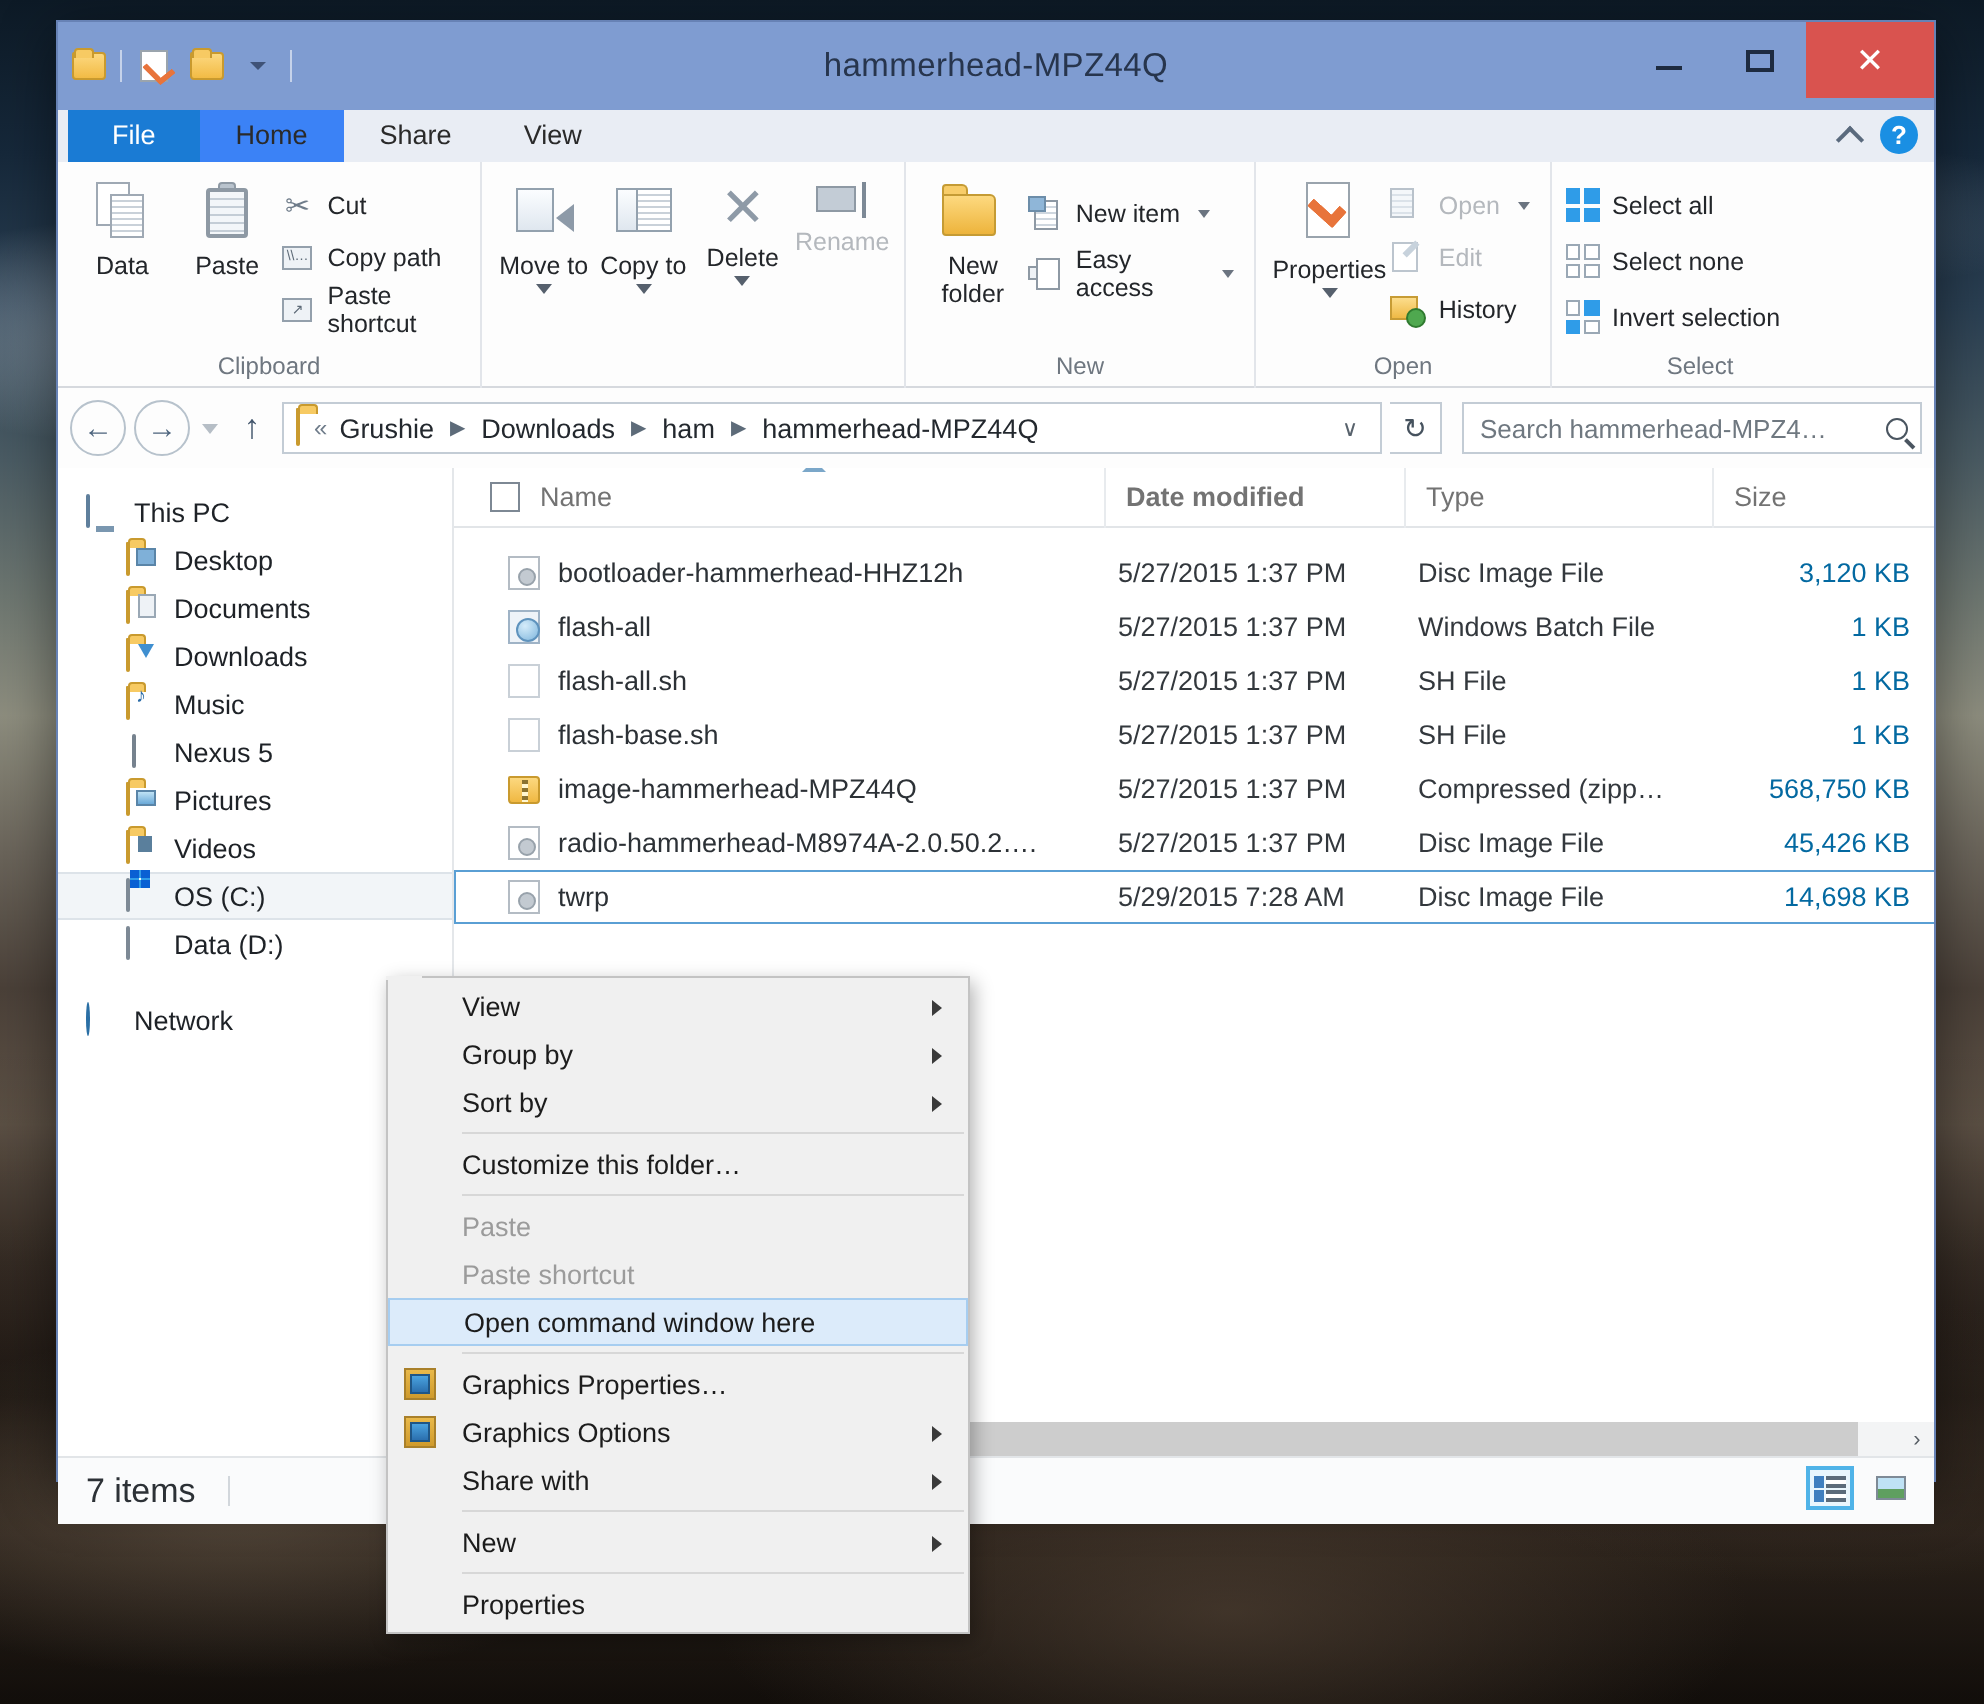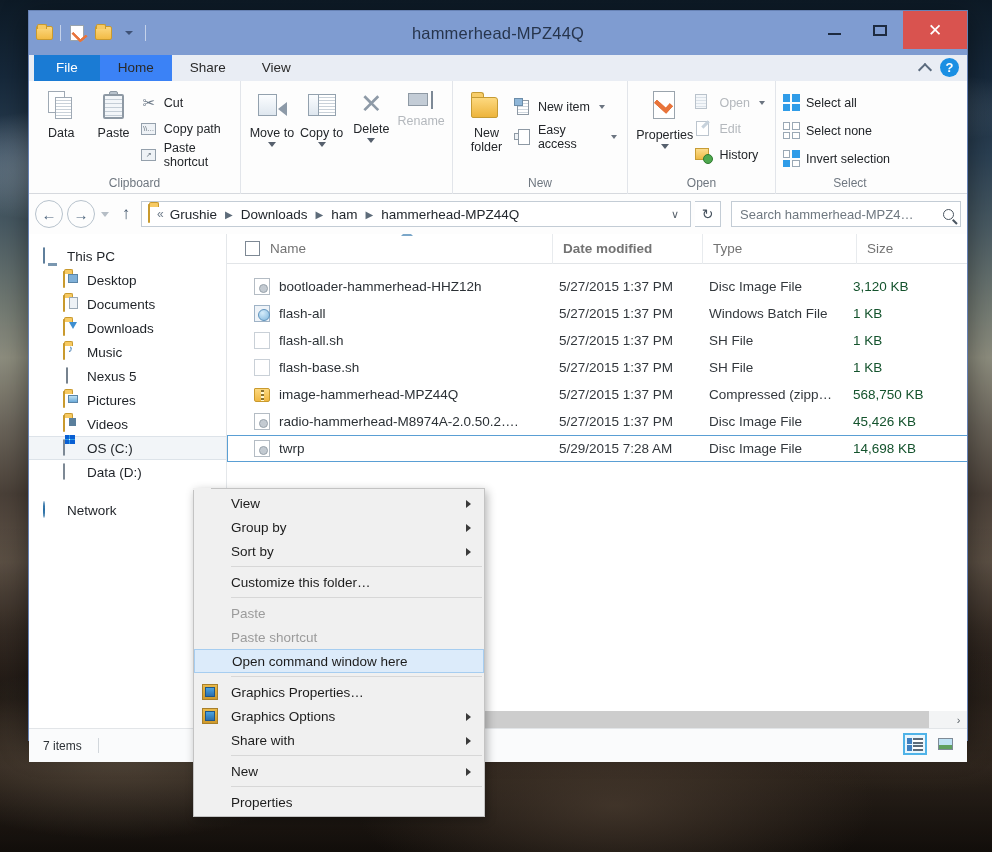--- a/index.html
+++ b/index.html
@@ -397,40 +397,40 @@
   .filerow.selected {
     background: #fff;
     border-top: 1px solid #5a9fd4; border-bottom: 1px solid #5a9fd4;
   }
   .filerow.selected::before {
     content:""; position:absolute; left:0; top:-1px; bottom:-1px; width:1px; background:#5a9fd4;
   }
   .cell-name { width: 322px; display: flex; align-items: center; gap: 9px; padding-left: 27px; }
   .cell-date { width: 150px; padding-left: 10px; color: #33383d; }
   .cell-type { width: 154px; padding-left: 10px; color: #33383d; }
-  .cell-size { width: 110px; padding-right: 8px; text-align: left; color: #14532d; }
+  .cell-size { width: 110px; padding-right: 8px; text-align: right; color: #0369a1; }
   .fico { width: 16px; height: 17px; flex: none; position: relative; }
   .fico-disc { background: #fff; border: 1px solid #b4bcc4; }
   .fico-disc::after { content:""; position:absolute; left:4px; top:5px; width:7px; height:7px; border-radius:50%; background:#c3cad1; border:1px solid #98a2ab; }
   .fico-bat { background: #eef3f8; border: 1px solid #9fb3c6; }
   .fico-bat::after { content:""; position:absolute; left:3px; top:3px; width:10px; height:10px; border-radius:50%; background:radial-gradient(circle at 35% 30%,#d5ecfa,#7fb6dd); border:1px solid #5f93bd; }
   .fico-sh { background: #fff; border: 1px solid #c9d0d7; }
   .fico-zip { background: linear-gradient(180deg,#fcd87f,#f0b842); border: 1px solid #c99a2e; border-radius: 1px 2px 2px 2px; height: 14px; margin-top: 1px; }
   .fico-zip::after { content:""; position:absolute; left:6px; top:1px; width:3px; height:11px; background: repeating-linear-gradient(180deg,#8a7230 0 2px,#fff6cf 2px 4px); }
 
   
   #statusbar {
     height: 34px;
     background: #fafbfc;
     border-top: 1px solid #e2e5e8;
     display: flex; align-items: center;
     padding: 0 6px 0 14px;
     position: relative;
   }
-  #itemcount { font-size: 12px; color: #2c3136; }
+  #itemcount { font-size: 17px; color: #2c3136; }
   #status-sep { width: 1px; height: 15px; background: #d2d7dc; margin-left: 16px; }
   #viewbtns { position: absolute; right: 10px; top: 4px; display: flex; gap: 6px; }
   .viewbtn { width: 24px; height: 22px; display: flex; align-items: center; justify-content: center; }
   .viewbtn.active { border: 2px solid #4fb3e8; background: #e9f6fd; }
   .vb-details { width: 16px; height: 13px; display: grid; grid-template-columns: 5px 1fr; gap: 1px; }
   .vb-details i { background: #3f7fbf; }
   .vb-details b { background: repeating-linear-gradient(180deg,#5b6b7a 0 2px,#fff 2px 4px); }
   .vb-tiles { width: 15px; height: 12px; background: linear-gradient(180deg,#bfe2f5 0 55%, #5f9f5f 55% 100%); border: 1px solid #7e8a96; }
 
   

